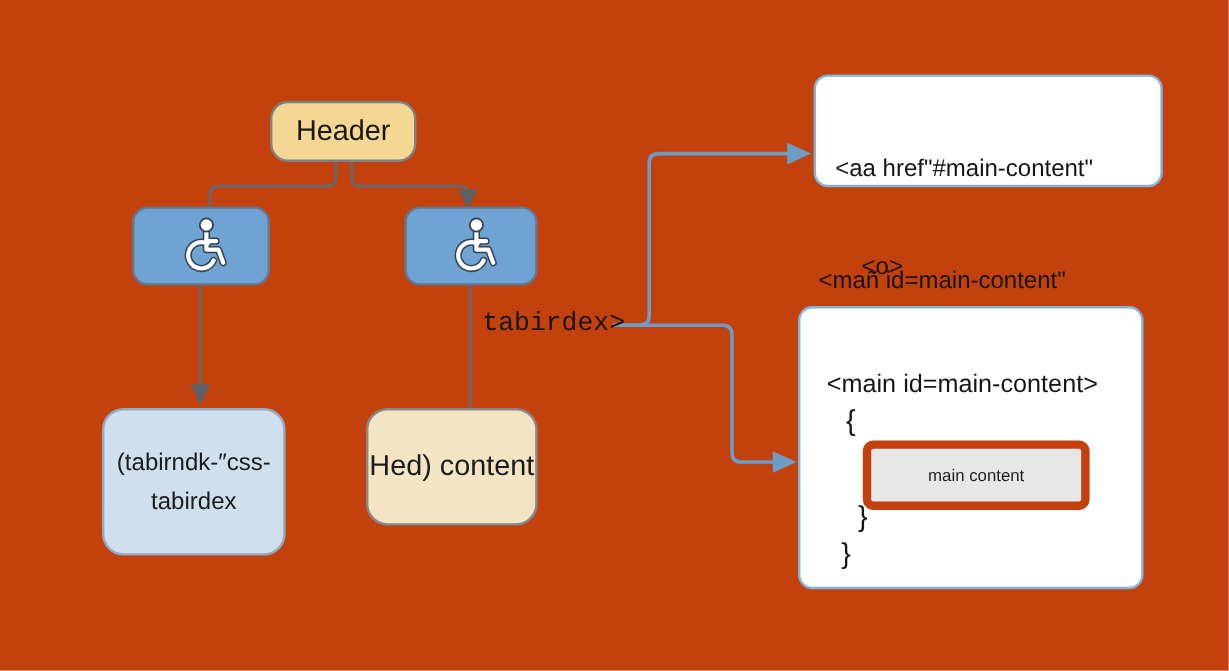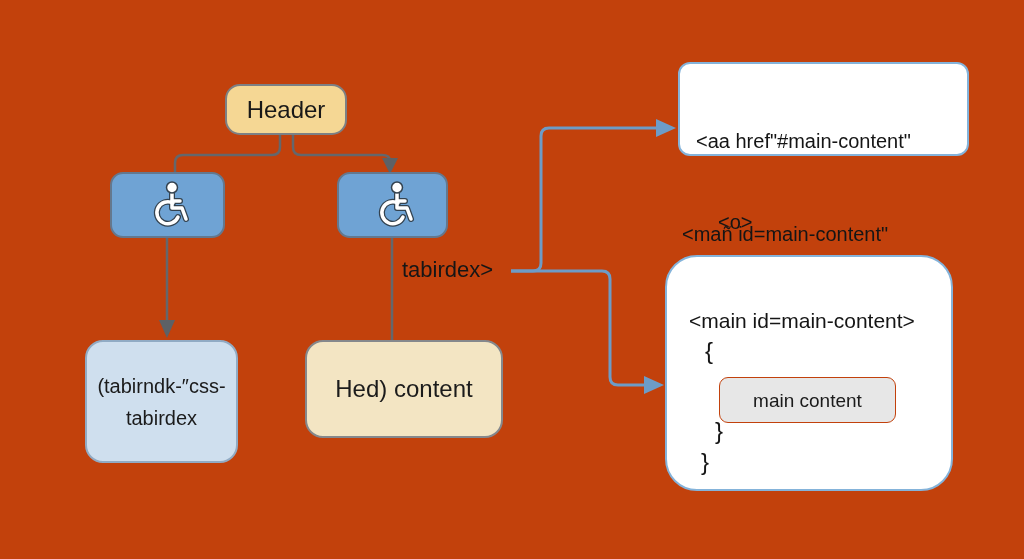--- a/index.html
+++ b/index.html
@@ -1,20 +1,20 @@
 <!DOCTYPE html>
 <html><head>
 <meta charset="utf-8">
 <style>
   html,body{margin:0;padding:0;background:#ffffff;}
   .canvas{
     position:relative;width:1024px;height:559px;background:#c2410c;overflow:hidden;
     font-family:"Liberation Sans", sans-serif;color:#1c1c1c;
   }
-  .abs{position:absolute;}
+  .abs{position:absolute;font-family:Liberation Mono, monospace;}
   svg.wires{position:absolute;left:0;top:0;width:1024px;height:559px;pointer-events:none;}
 
   
   .node{
     position:absolute;display:flex;align-items:center;justify-content:center;
     box-sizing:border-box;text-align:center;
   }
   .node-header{
     left:225px;top:84px;width:122px;height:51px;
     background:#f5d794;border:2px solid #7d8084;border-radius:15px;
@@ -24,21 +24,21 @@
     background:#6fa3d4;border:2px solid #64788e;border-radius:13px;
   }
   .node-icon.left{left:110px;top:172px;width:115px;height:66px;}
   .node-icon.right{left:337px;top:172px;width:111px;height:66px;}
   .node-boxlb{
     left:85px;top:340px;width:153px;height:123px;
     background:#cfdfee;border:2px solid #91abc4;border-radius:18px;
     font-size:20px;line-height:32px;color:#1b1b1b;
   }
   .node-boxrb{
-    left:305px;top:340px;width:198px;height:98px;
+    left:305px;top:340px;width:143px;height:98px;
     background:#f3e5c3;border:2px solid #85888c;border-radius:18px;
     font-size:24px;color:#1b1b1b;
   }
   .edge-label{
     left:402px;top:257px;font-size:22px;color:#161616;white-space:nowrap;
   }
 
   
   .code-box{
     position:absolute;box-sizing:border-box;background:#ffffff;
@@ -47,28 +47,28 @@
   }
   .code-top{
     left:678px;top:62px;width:291px;height:94px;border-radius:12px;
     padding:10px 0 0 16px;
   }
   .code-mid{
     position:absolute;left:682px;top:169px;width:305px;
     font-size:20px;line-height:26px;color:#151515;white-space:pre;
   }
   .code-bottom{
-    left:665px;top:255px;width:288px;height:236px;border-radius:32px;
+    left:665px;top:255px;width:288px;height:236px;border-radius:12px;
   }
   .cb-line{position:absolute;white-space:pre;font-size:21px;color:#151515;}
   .pill{
-    position:absolute;left:52px;top:120px;width:175px;height:44px;
-    background:#e7e7e7;border:1px solid #c2410c;border-radius:9px;
+    position:absolute;left:52px;top:110px;width:175px;height:44px;
+    background:#e7e7e7;border:7px solid #c2410c;border-radius:9px;
     display:flex;align-items:center;justify-content:center;
-    font-size:19px;color:#1b1b1b;
+    font-size:14px;color:#1b1b1b;
   }
   .indent1{padding-left:38px;}
   .indent2{padding-left:22px;}
 </style>
 </head>
 <body>
 
 <div class="canvas">
 
   <svg class="wires" viewBox="0 0 1024 559">

